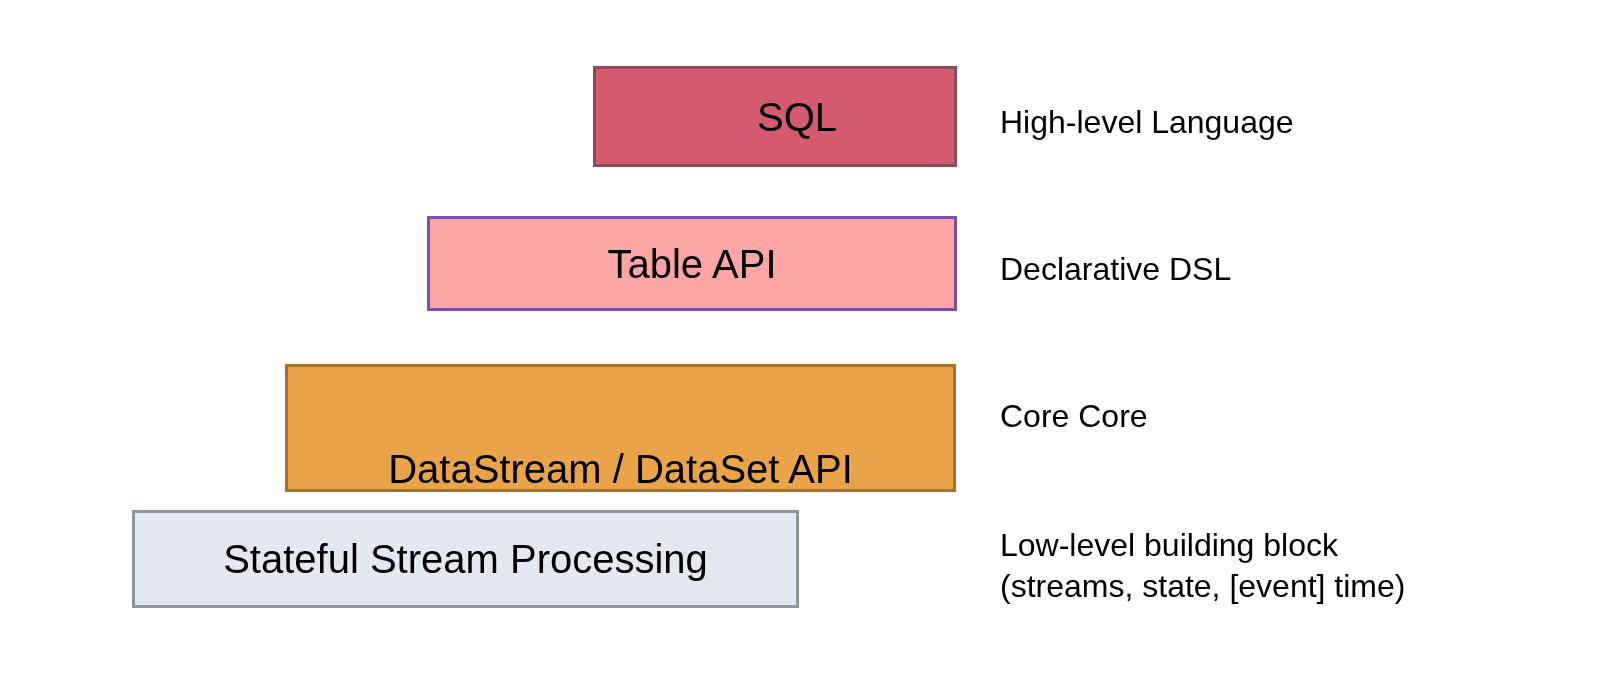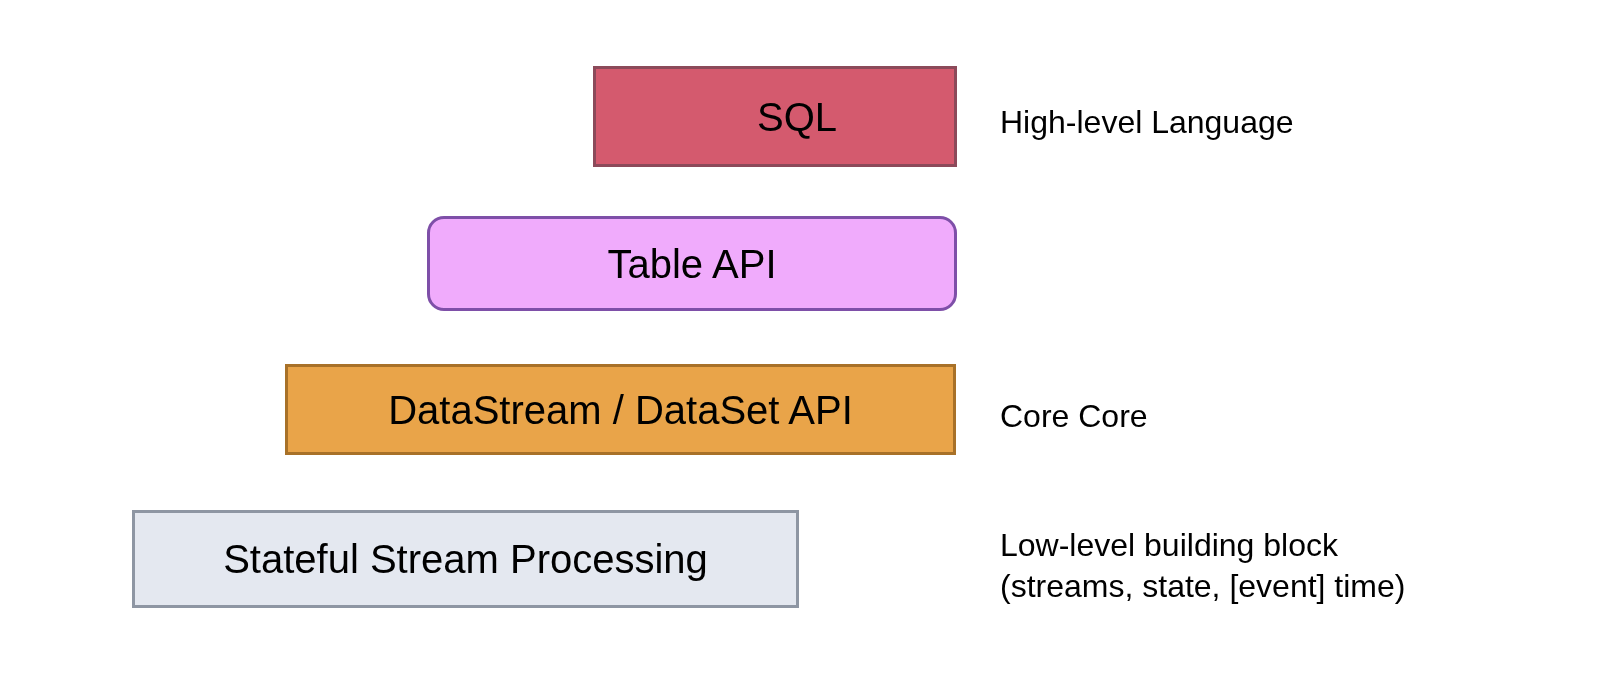--- a/index.html
+++ b/index.html
@@ -39,21 +39,21 @@
   }
 
   
   #block-sql {
     left: 593px;  top: 66px;  width: 364px;  height: 101px; padding-left: 44px;
   }
   #block-table-api {
     left: 427px;  top: 216px; width: 530px;  height: 95px;
   }
   #block-datastream {
-    left: 285px;  top: 364px; width: 671px;  height: 91px;
+    left: 285px;  top: 364px; width: 671px;  height: 128px; align-items: flex-end;
   }
   #block-stateful {
     left: 132px;  top: 510px; width: 667px;  height: 98px;
   }
 
   #block-sql .layer-label        { font-size: 40px; }
   #block-table-api .layer-label  { font-size: 40px; }
   #block-datastream .layer-label { font-size: 40px; }
   #block-stateful .layer-label   { font-size: 40px; }
 
@@ -74,23 +74,24 @@
 </head>
 <body>
 
 <div id="canvas" style="background-color: rgb(255, 255, 255);">
 
   <div class="layer-block" id="block-sql" style="background-color: rgb(212, 90, 110); border-color: rgb(140, 74, 90);">
     <span class="layer-label">SQL</span>
   </div>
   <div class="annotation" id="annotation-sql">High-level Language</div>
 
-  <div class="layer-block" id="block-table-api" style="background-color: #f0abfc; border-color: rgb(126, 79, 168); border-radius: 17px;">
+  <div class="layer-block" id="block-table-api" style="background-color: #fca5a5; border-color: rgb(126, 79, 168);">
     <span class="layer-label">Table API</span>
   </div>
+  <div class="annotation" id="annotation-table-api">Declarative DSL</div>
 
   <div class="layer-block" id="block-datastream" style="background-color: rgb(233, 164, 73); border-color: rgb(168, 113, 40);">
     <span class="layer-label">DataStream / DataSet API</span>
   </div>
   <div class="annotation" id="annotation-datastream">Core Core</div>
 
   <div class="layer-block" id="block-stateful" style="background-color: rgb(228, 232, 240); border-color: rgb(142, 150, 163);">
     <span class="layer-label">Stateful Stream Processing</span>
   </div>
   <div class="annotation" id="annotation-stateful">Low-level building block

